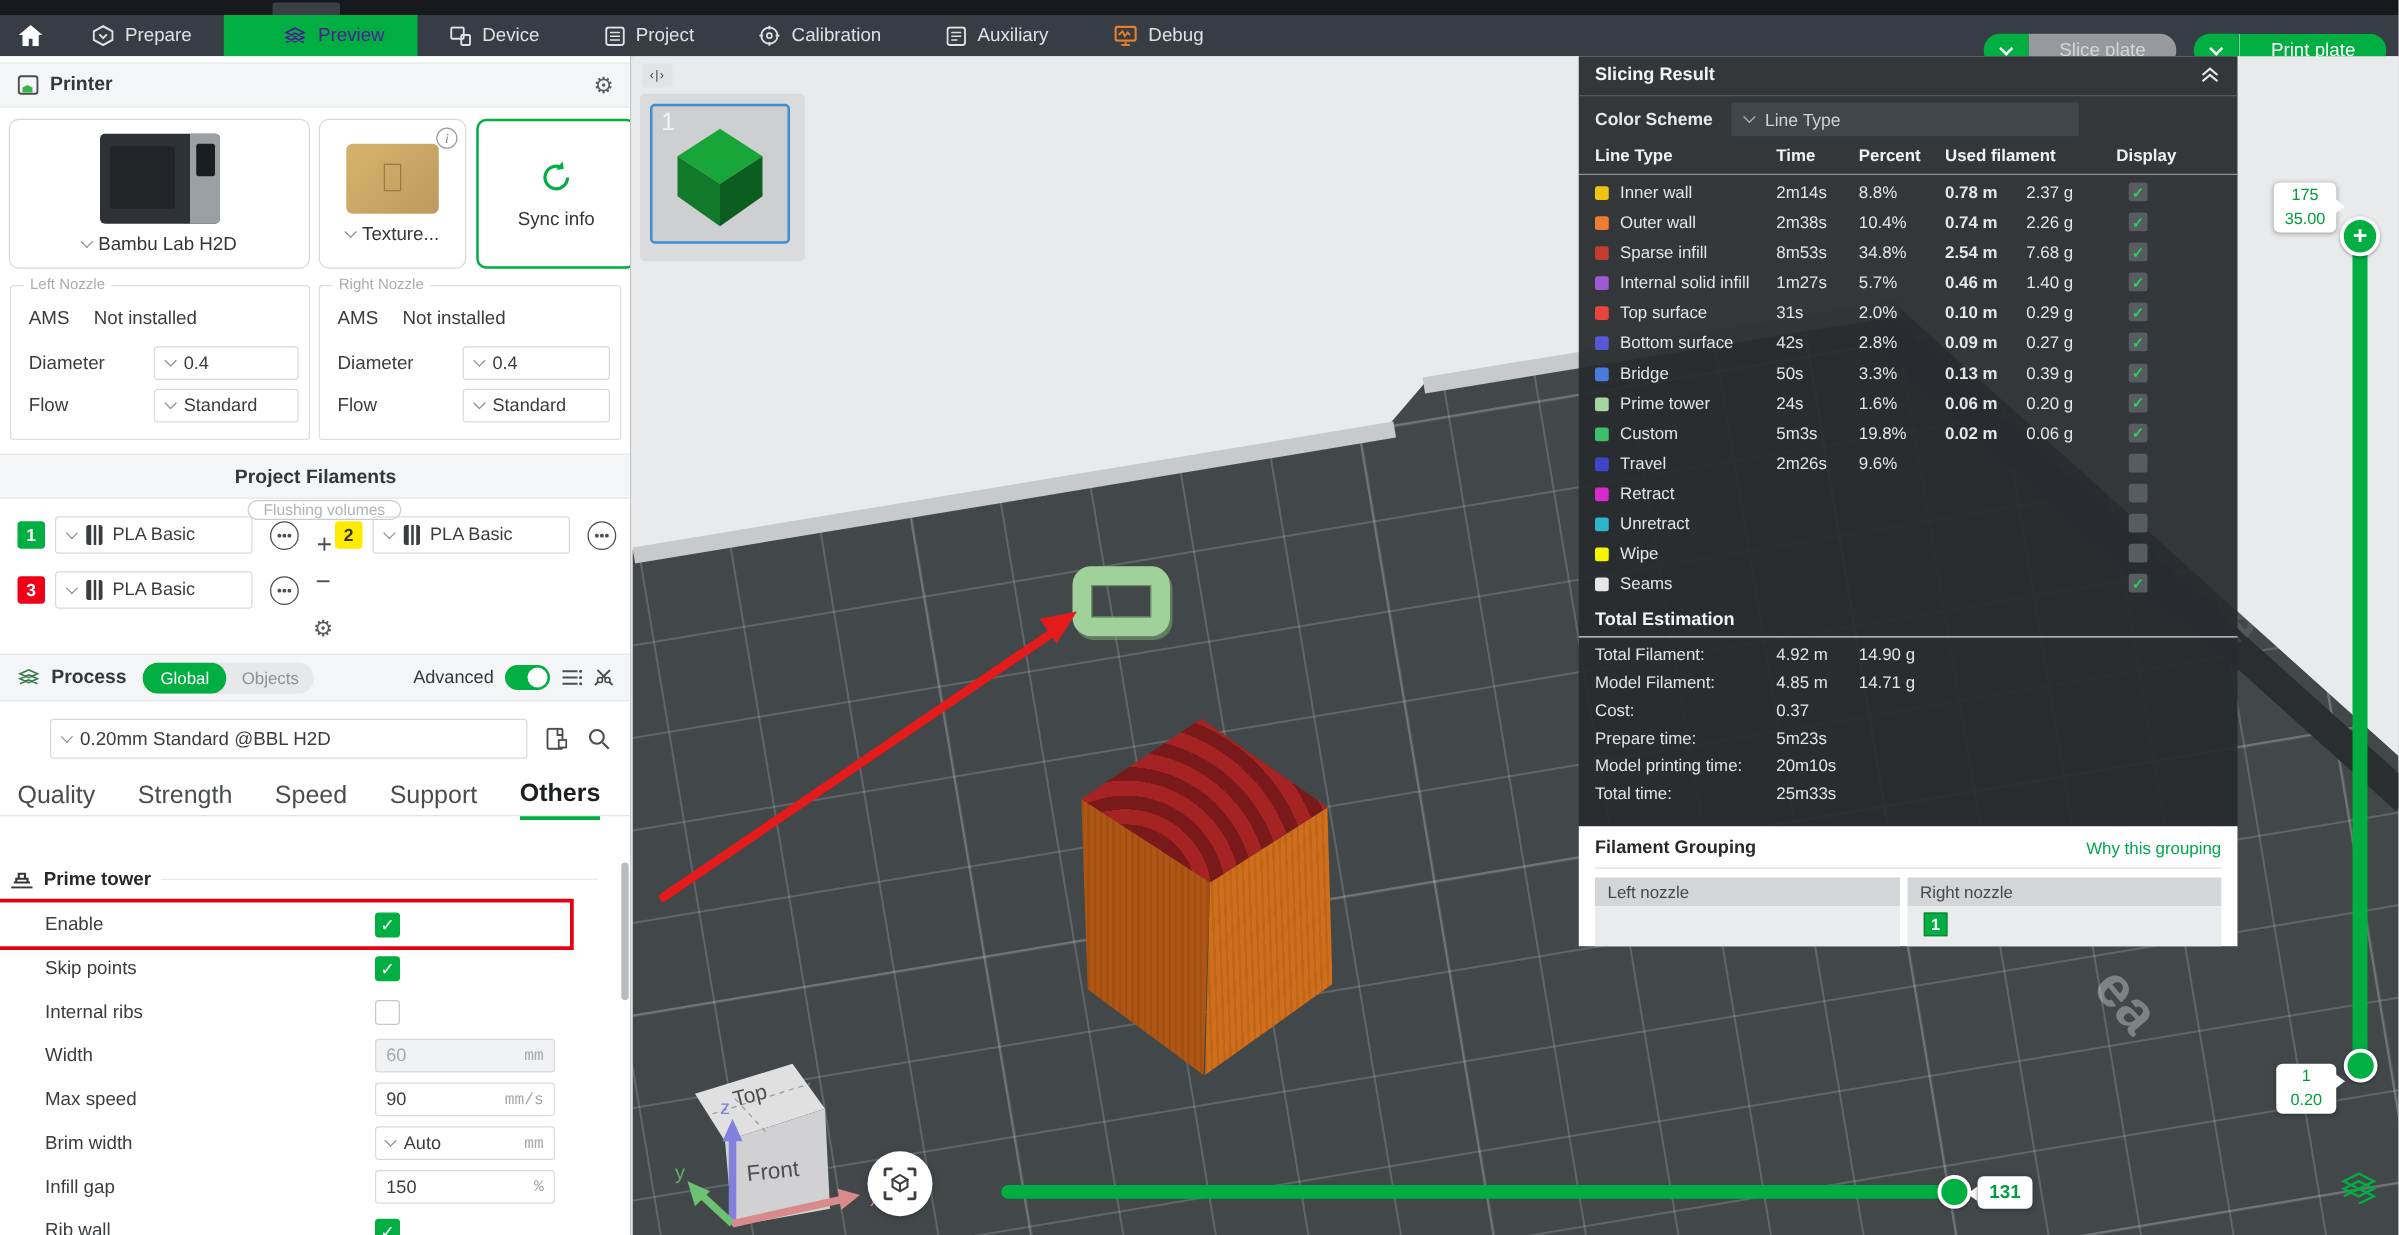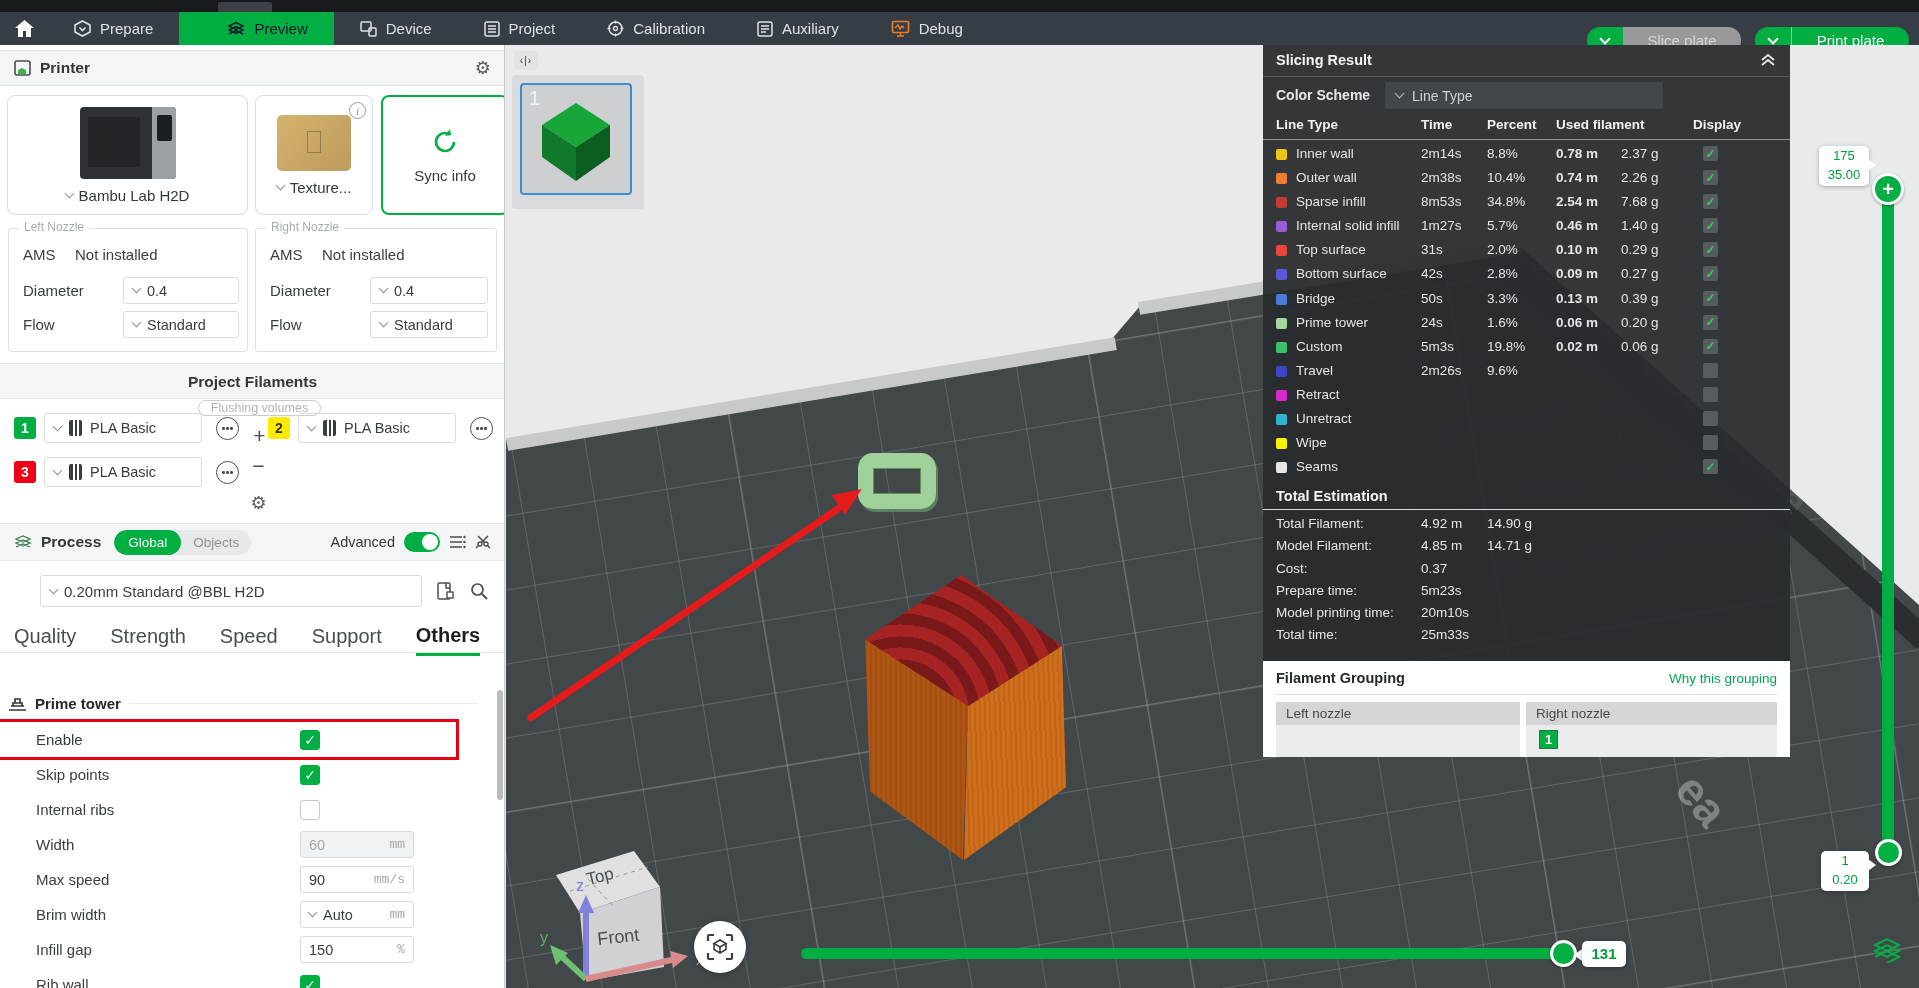--- a/index.html
+++ b/index.html
@@ -6,21 +6,21 @@
   html,body { width:1919px; height:988px; overflow:hidden; }
   body { font-family:"Liberation Sans", sans-serif; background:#e8e9ea; }
   #app { position:relative; width:1919px; height:988px; overflow:hidden; background:#e8e9ea; }
 
   
   .titlebar { position:absolute; left:0; top:0; width:1919px; height:12px; background:#17191c; }
   .titlebar .wtab { position:absolute; left:218px; top:2px; width:54px; height:10px; background:#3a4046; border-radius:2px 2px 0 0; }
   .topbar { position:absolute; left:0; top:12px; width:1919px; height:33px; background:#363d44; display:flex; align-items:stretch; }
   .home-btn { width:48px; display:flex; align-items:center; justify-content:center; }
   .tab { display:flex; align-items:center; gap:9px; padding:0 26px; color:#dfe2e4; font-size:15px; cursor:default; }
-  .tab.active { background:#00ae42; color:#0f172a;padding-left:48px; }
+  .tab.active { background:#00ae42; color:#4c1d95;padding-left:48px; }
   .tab svg { display:block; }
   .tb-right { position:absolute; right:10px; top:15px; display:flex; gap:14px; }
   .splitbtn { display:flex; height:27px; }
   .chevbox { width:36px; background:#00ae42; border-radius:13px 0 0 13px; display:flex; align-items:center; justify-content:center; }
   .pillbtn { min-width:118px; padding:0 20px; display:flex; align-items:center; justify-content:center; font-size:15px; border-radius:0 13px 13px 0; }
   .pill-disabled { background:#97999c; color:#d3d6d8; }
   .pill-green { background:#00ae42; color:#fff; border-left:1px solid rgba(255,255,255,.45); }
   .chev { width:8px; height:8px; border-right:2px solid #fff; border-bottom:2px solid #fff; transform:rotate(45deg); margin-top:-4px; }
   .chev.grey { border-color:#8a8f93; width:7px; height:7px; border-width:1.5px; }
 
@@ -63,21 +63,21 @@
   .grp-head { position:absolute; left:8px; display:flex; align-items:center; gap:8px; width:470px; }
   .grp-head .t { font-size:15px; font-weight:bold; color:#26292b; }
   .grp-head .ln { flex:1; height:1px; background:#e8e9ea; }
   .prows { position:absolute; left:0; width:456px; }
   .prow { height:35px; position:relative; display:flex; align-items:center; }
   .prow.hl { outline:3px solid #e60012; }
   .prow .lbl { padding-left:36px; font-size:15px; color:#3a3d40; }
   .prow .ctl { position:absolute; left:300px; }
   .cb { width:20px; height:20px; border:1px solid #c6c8ca; border-radius:3px; background:#fff; display:flex; align-items:center; justify-content:center; color:#fff; font-size:14px; }
   .cb.on { background:#00ae42; border-color:#00ae42; }
-  .ibox { width:114px; height:27px; border:1px solid #d8dadb; border-radius:3px; background:#fff; position:relative; display:flex; align-items:center; padding:0 8px; gap:7px; font-size:14.5px; color:#3a3d40; }
+  .ibox { width:144px; height:27px; border:1px solid #d8dadb; border-radius:3px; background:#fff; position:relative; display:flex; align-items:center; padding:0 8px; gap:7px; font-size:14.5px; color:#3a3d40; }
   .ibox.dis { background:#f1f2f3; color:#a4a8ab; }
   .ibox .unit { position:absolute; right:8px; color:#a4a8ab; font-size:13px;font-family:Liberation Mono, monospace; }
   .lscroll { position:absolute; right:1px; top:645px; width:6px; height:110px; background:#b9bcbe; border-radius:3px; }
 
   
   .viewport { position:absolute; left:506px; top:45px; width:1413px; height:943px; background:#e9eaeb; overflow:hidden; }
   .plate-clip { position:absolute; inset:0; clip-path:polygon(0 395px, 605px 295px, 635px 260px, 1010px 198px, 1413px 560px, 1413px 943px, 0 943px); }
   .plate-grid { position:absolute; left:-200px; top:60px; width:2900px; height:1800px; transform:rotate(-9.5deg); transform-origin:0 0; background-color:#42474a;
     background-image:
       linear-gradient(rgba(255,255,255,.16) 1.5px, transparent 1.5px),

